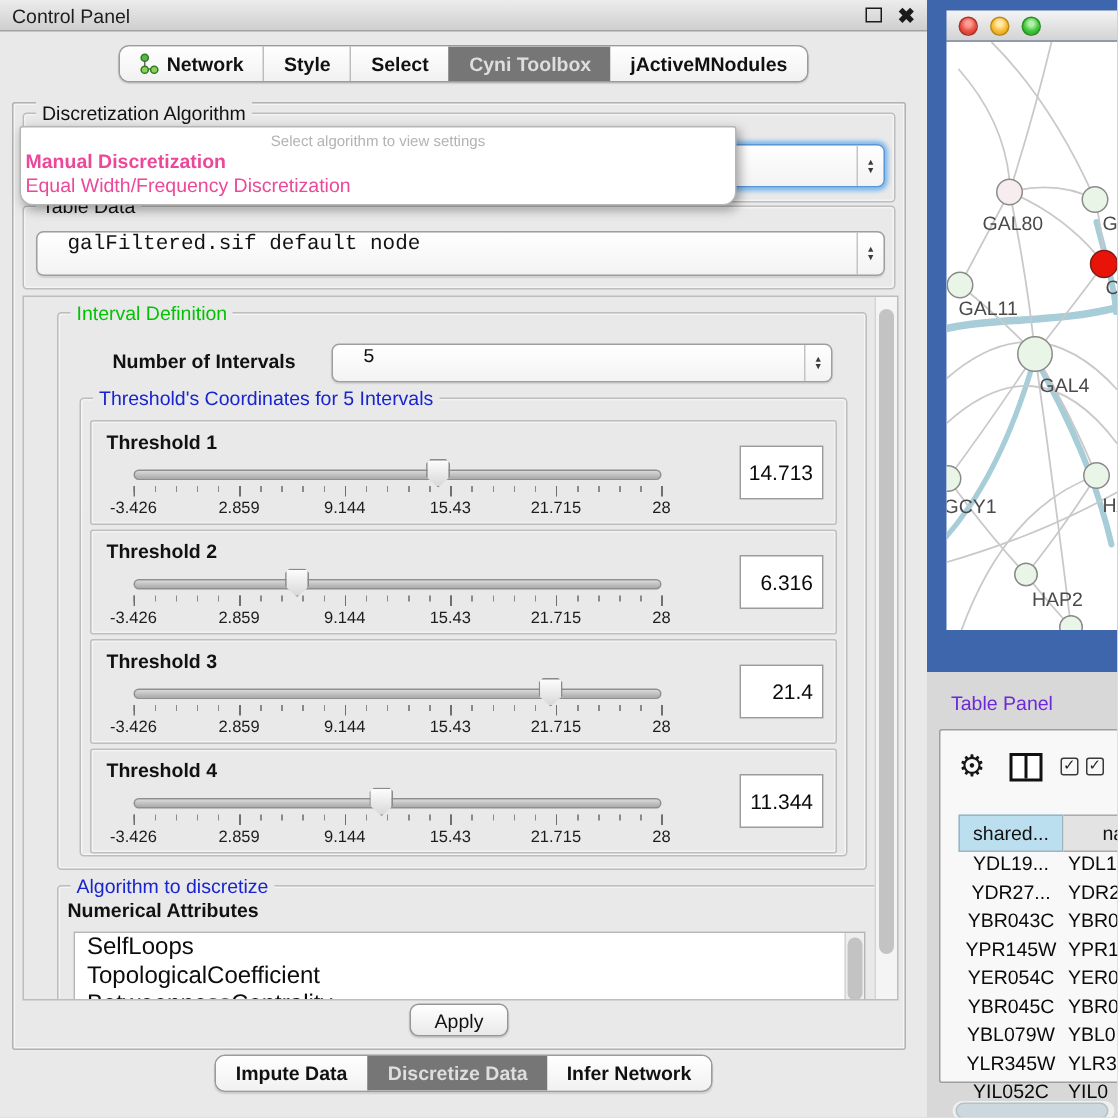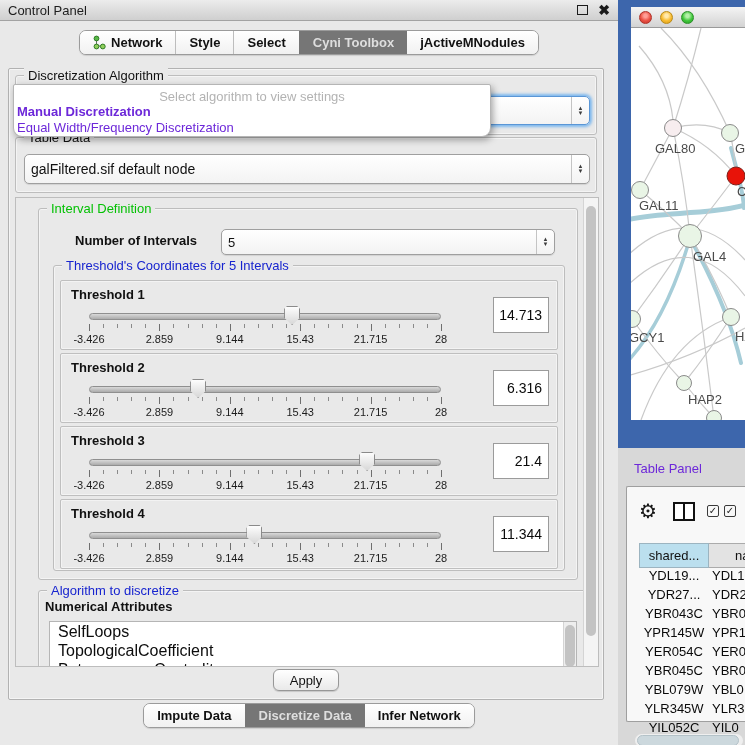--- a/index.html
+++ b/index.html
@@ -36,33 +36,33 @@
 
   .groupbox { position:absolute; border:1px solid #bdbdbd; border-radius:3px;
     box-shadow:inset 0 0 0 1px #f4f4f4; }
   .groupbox > .gb-title { position:absolute; top:-8px; left:8px; background:#e9e9e9;
     padding:0 4px; font-size:13px; color:#111; }
   .gb-title.green { color:#04c104; }
   .gb-title.blue { color:#1724cf; }
 
   
   .combo { position:absolute; background:linear-gradient(#ffffff,#f3f3f3); border:1px solid #9f9f9f;
-    border-radius:5px; display:flex; align-items:center; font-size:14px; color:#111;
-    padding-left:6px; box-shadow:0 1px 1px rgba(0,0,0,.1); }
+    border-radius:5px; display:flex; align-items:flex-start; font-size:14px; color:#111;
+    padding-left:20px; box-shadow:0 1px 1px rgba(0,0,0,.1);font-family:Liberation Mono, monospace; }
   .combo .stepper { margin-left:auto; width:18px; height:100%; border-left:1px solid #c4c4c4;
     display:flex; flex-direction:column; align-items:center; justify-content:center; }
   .combo .stepper span { font-size:6px; line-height:5px; color:#3c3c3c; }
   .combo.focused { box-shadow:0 0 3px 2px #7db8ee; border-color:#5a96d6; }
 
   
   .algo-popup { position:absolute; left:4px; top:15px; width:478px; height:53px; z-index:40;
     background:#ffffff; border:1px solid #b5b5b5; border-radius:2px 2px 9px 9px;
     box-shadow:2px 3px 7px rgba(0,0,0,.35); }
-  .algo-hint { margin-top:4px; text-align:center; font-size:13px; color:#b3b3b3; }
-  .algo-item { font-size:13px; color:#6d28d9; padding-left:3px; line-height:16px; }
+  .algo-hint { margin-top:4px; text-align:center; font-size:10px; color:#b3b3b3; }
+  .algo-item { font-size:13px; color:#ec4899; padding-left:3px; line-height:16px; }
   .algo-item.bold { font-weight:bold; }
 
   
   .viewport { position:absolute; left:6px; top:128px; width:584px; height:470px;
     border:1px solid #bdbdbd; background:#e9e9e9; overflow:hidden; }
   .vscroll { position:absolute; right:0; top:0; width:15px; height:100%;
     background:#f4f4f4; border-left:1px solid #d4d4d4; }
   .vscroll .thumb { position:absolute; left:2px; width:10px; background:#c3c3c3; border-radius:6px; }
   .viewport > .vscroll .thumb { top:8px; height:430px; }
 

